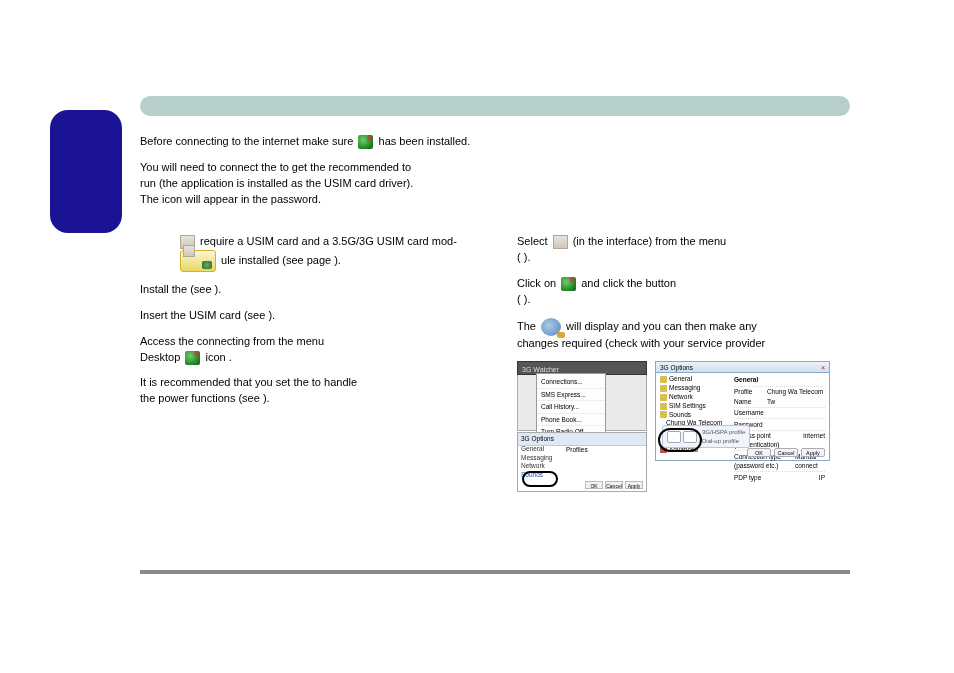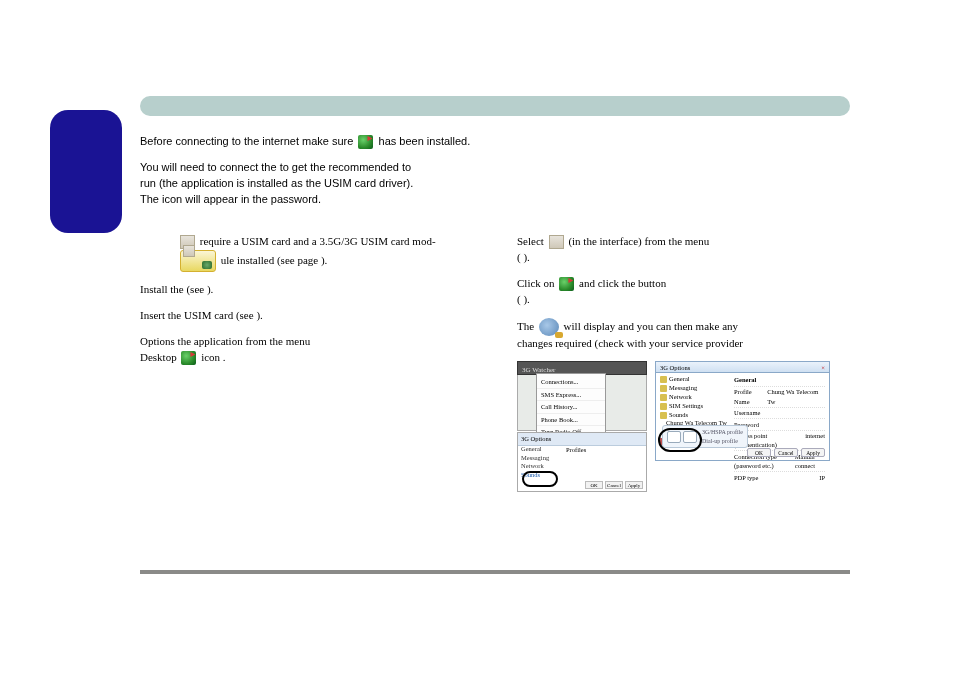--- a/index.html
+++ b/index.html
@@ -248,44 +248,50 @@
     </div>
     <div class="para">
       <span>You will need to connect the </span>
       <span> to get the recommended to</span><br>
       <span>run (the application is installed as the USIM card driver).</span><br>
       <span>The </span>
       <span> icon will appear in the password.</span>
     </div>
   </div>
 
-  <div class="cols" style="margin-top:26px;font-family:Liberation Serif, serif;">
+  <div class="cols" style="margin-top:26px;">
 
     <div class="col-left body-text">
       <div class="para">
         <span class="inline-icon icon-square" style="float:none;margin-left:40px;"></span>
         <span> require a USIM card and a 3.5G/3G USIM card mod-</span><br>
         <span class="inline-icon icon-card" style="margin-left:40px;"></span>
         <span>ule installed (see page  ).</span>
       </div>
       <div class="para">
         <span>Install the </span>
         <span> (see </span>
         <span>).</span>
       </div>
       <div class="para">
         <span>Insert the USIM card (see </span>
         <span>).</span>
       </div>
       <div class="para">
-        <span>Options the  application from the </span>
+        <span>Access the  connecting from the </span>
         <span> menu</span><br>
         <span>Desktop</span>
         <span class="inline-icon icon-globe"></span>
         <span> icon .</span>
+      </div>
+      <div class="para">
+        <span>It is recommended that you set the </span>
+        <span> to handle</span><br>
+        <span>the power functions (see </span>
+        <span>).</span>
       </div>
     </div>
 
     <div class="col-right body-text">
       <div class="para">
         <span>Select </span>
         <span class="inline-icon icon-square"></span>
         <span> (in the </span>
         <span> interface) from the </span>
         <span> menu</span><br>

